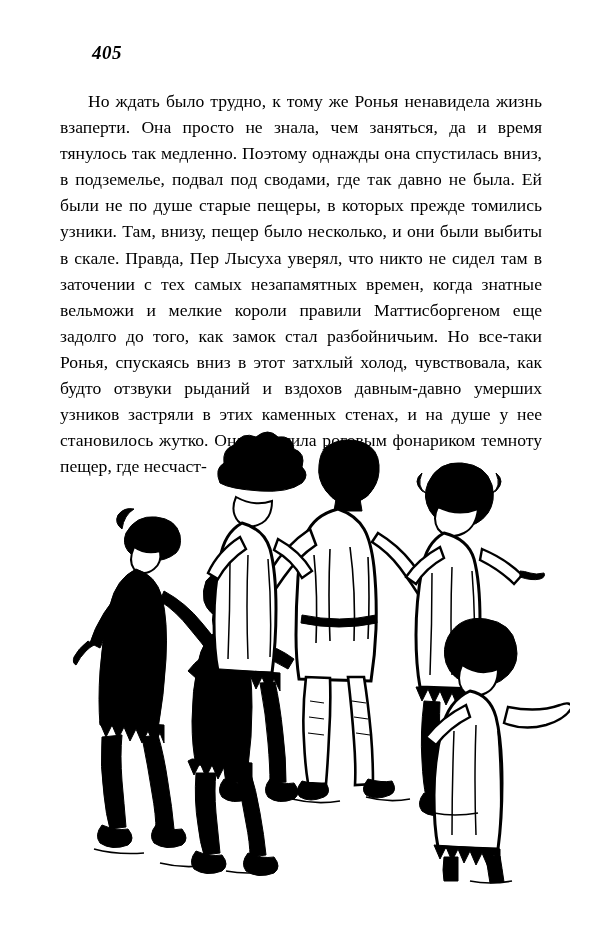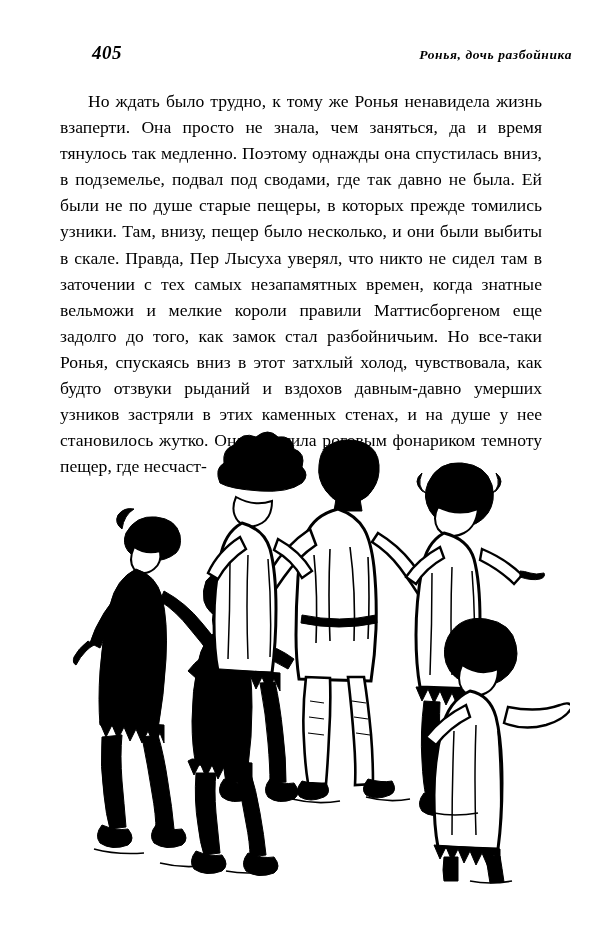--- a/index.html
+++ b/index.html
@@ -74,21 +74,20 @@
     height: 100%;
   }
 </style>
 </head>
 <body>
 
 <div class="page">
 
   <div class="header">
     <span class="folio">405</span>
-    <span class="running-title">Ронья, дочь разбойника</span>
   </div>
 
   <div class="body-text">
     <p>Но ждать было трудно, к тому же Ронья ненавидела жизнь взаперти. Она просто не знала, чем заняться, да и время тянулось так медленно. Поэтому однажды она спустилась вниз, в подземелье, подвал под сводами, где так давно не была. Ей были не по душе старые пещеры, в которых прежде томились узники. Там, внизу, пещер было несколько, и они были выбиты в скале. Правда, Пер Лысуха уверял, что никто не сидел там в заточении с тех самых незапамятных времен, когда знатные вельможи и мелкие короли правили Маттисборгеном еще задолго до того, как замок стал разбойничьим. Но все-таки Ронья, спускаясь вниз в этот затхлый холод, чувствовала, как будто отзвуки рыданий и вздохов давным-давно умерших узников застряли в этих каменных стенах, и на душе у нее становилось жутко. Она осветила роговым фонариком темноту пещер, где несчаст-</p>
   </div>
 
   <div class="illustration">
     <svg viewBox="0 0 540 470" xmlns="http://www.w3.org/2000/svg" aria-hidden="true">
       <g fill="#000000" stroke="#000000">
 

